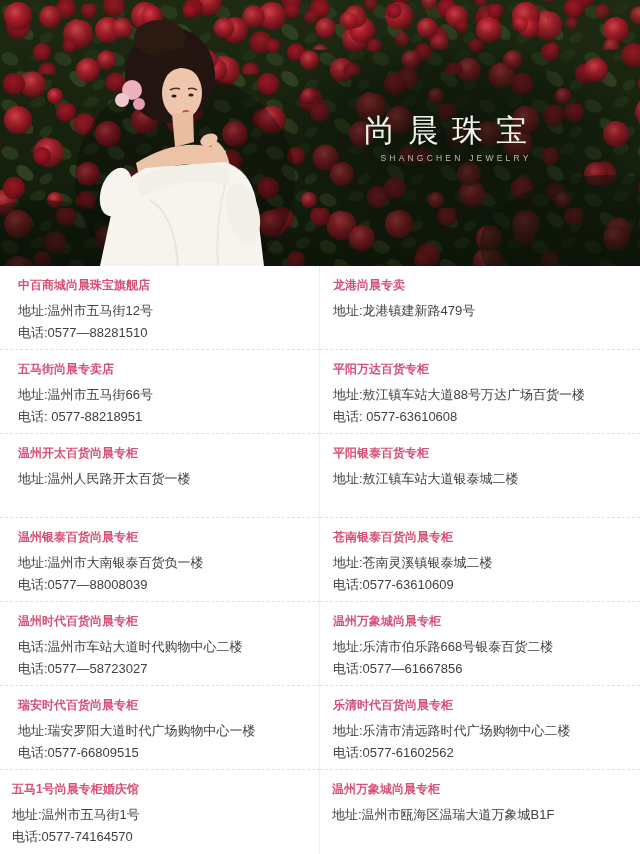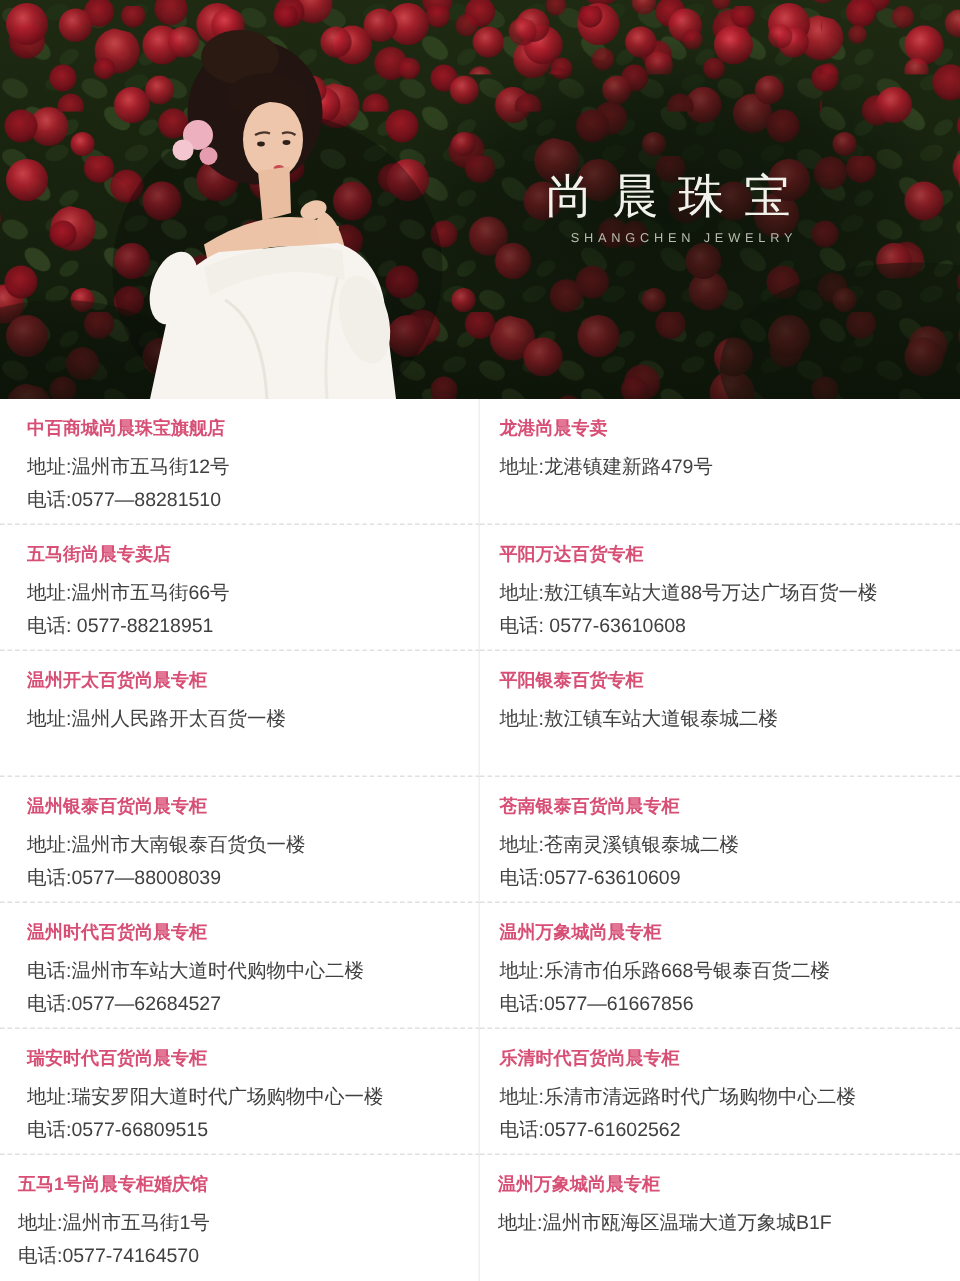--- a/index.html
+++ b/index.html
@@ -198,21 +198,21 @@
     </div>
     <div class="cell c-r">
       <div class="store-name">苍南银泰百货尚晨专柜</div>
       <div class="store-line">地址:苍南灵溪镇银泰城二楼</div>
       <div class="store-line">电话:0577-63610609</div>
     </div>
 
     <div class="cell c-l">
       <div class="store-name">温州时代百货尚晨专柜</div>
       <div class="store-line">电话:温州市车站大道时代购物中心二楼</div>
-      <div class="store-line">电话:0577—62684527</div>
+      <div class="store-line">电话:0577—58723027</div>
     </div>
     <div class="cell c-r">
       <div class="store-name">温州万象城尚晨专柜</div>
       <div class="store-line">地址:乐清市伯乐路668号银泰百货二楼</div>
       <div class="store-line">电话:0577—61667856</div>
     </div>
 
     <div class="cell c-l">
       <div class="store-name">瑞安时代百货尚晨专柜</div>
       <div class="store-line">地址:瑞安罗阳大道时代广场购物中心一楼</div>

